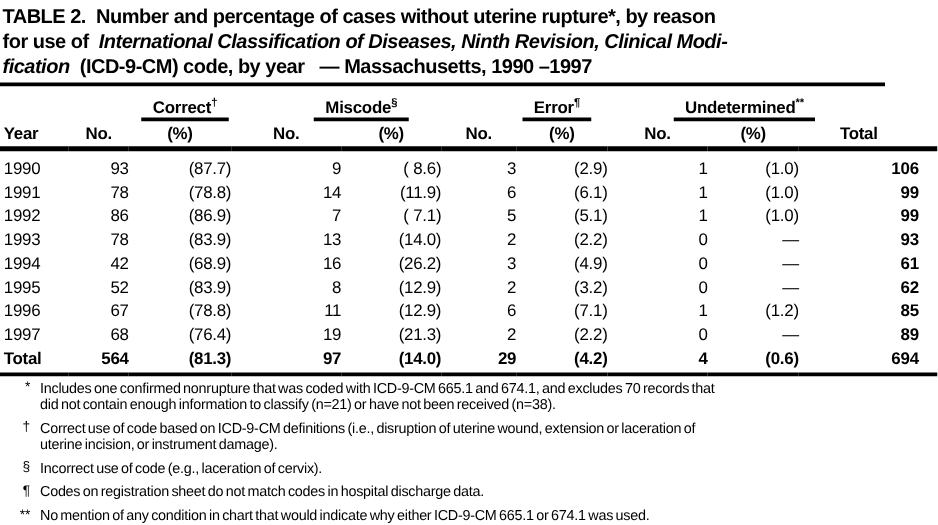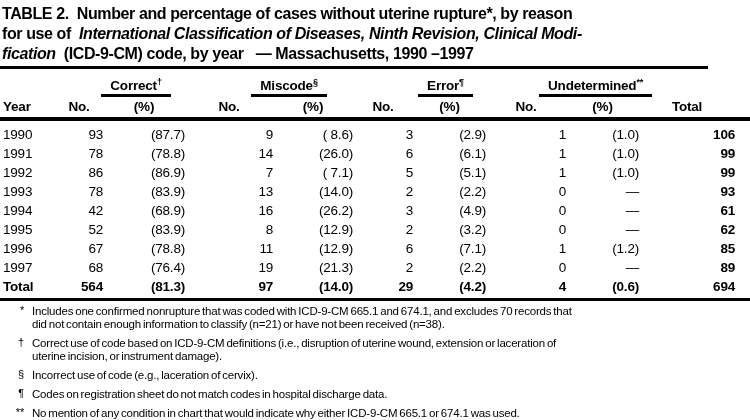--- a/index.html
+++ b/index.html
@@ -28,21 +28,21 @@
   }
   th,td{padding:0;margin:0;}
   thead th{font-weight:bold;}
 
   .group-row th{height:28px;vertical-align:bottom;text-align:center;}
   .grp{
     display:inline-block;border-bottom:3px solid #000;
     padding:0 9px 1px 9px;position:relative;white-space:nowrap;
   }
   .grp sup{font-size:9px;vertical-align:top;line-height:1;}
-  .g0{left:16px;} .g1{left:20px;} .g2{left:26px;} .g3{left:33px;}
+  .g0{left:28px;} .g1{left:20px;} .g2{left:26px;} .g3{left:33px;}
 
   .col-row th{
     height:17px;vertical-align:bottom;padding-bottom:3px;
     border-bottom:4px solid #000;white-space:pre;
   }
   .col-row th.yr{text-align:left;padding-left:3px;}
   .col-row th.tot{padding-right:15px;}
 
   tbody td{
     height:19px;line-height:19px;text-align:right;
@@ -124,21 +124,21 @@
           <td>(2.9)</td>
           <td>1</td>
           <td>(1.0)</td>
           <td class="total-col">106</td>
         </tr>
         <tr>
           <td class="yr">1991</td>
           <td>78</td>
           <td>(78.8)</td>
           <td>14</td>
-          <td>(26.0)</td>
+          <td>(11.9)</td>
           <td>6</td>
           <td>(6.1)</td>
           <td>1</td>
           <td>(1.0)</td>
           <td class="total-col">99</td>
         </tr>
         <tr>
           <td class="yr">1992</td>
           <td>86</td>
           <td>(86.9)</td>

